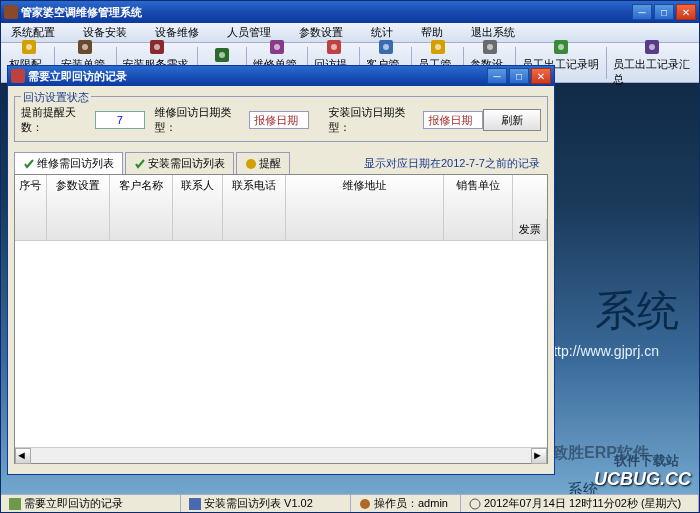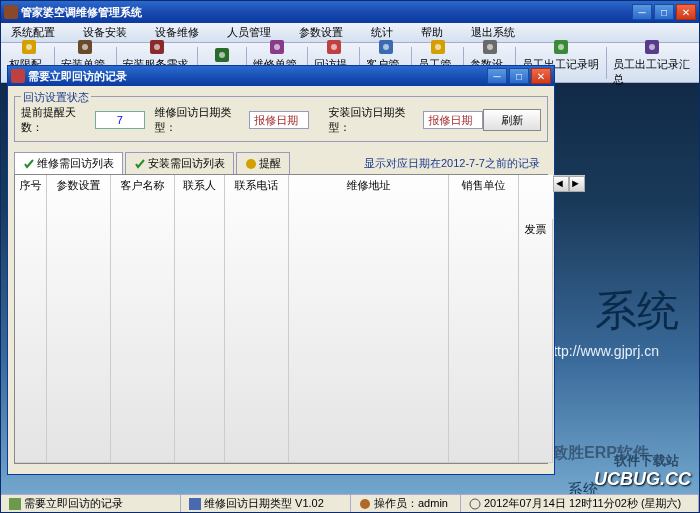--- a/index.html
+++ b/index.html
@@ -31,21 +31,21 @@
 .gb-row{display:flex;align-items:center;gap:0}
 .gb-label{color:#000}
 .gb-input{border:1px solid #7a9;background:#fff;height:18px;padding:0 4px;text-align:center;color:#00f}
 .gb-val{border:1px solid #99b;background:#fff;height:18px;padding:0 4px;display:inline-flex;align-items:center;min-width:60px;color:#a52a2a}
 .refresh-btn{width:60px;height:22px;border:1px solid #888;background:linear-gradient(180deg,#fefefe,#e0e0e0);cursor:pointer}
 .tabbar{display:flex;margin:2px 6px 0;align-items:center}
 .tab{padding:3px 8px;border:1px solid #99b;border-bottom:none;background:#ece9d8;cursor:pointer;margin-right:2px;display:flex;align-items:center;gap:2px}
 .tab.active{background:#fff}
 .tab-icon{width:12px;height:12px}
 .hint{margin-left:auto;color:#1a3a8f;padding-right:8px}
-.grid-wrap{margin:0 6px 6px;border:1px solid #888;background:#fff;height:290px;display:flex;flex-direction:row}
+.grid-wrap{margin:0 6px 6px;border:1px solid #888;background:#fff;height:290px;display:flex;flex-direction:column}
 .grid-head{display:flex;background:linear-gradient(180deg,#fefefe,#e4e4e4);border-bottom:1px solid #ccc}
 .gh{padding:3px 4px;border-right:1px solid #ccc;text-align:center}
 .grid-body{flex:1;background:#fff}
 .grid-scroll{height:16px;background:#ece9d8;border-top:1px solid #ccc;display:flex}
 .gs-track{flex:1;background:#efefef}
 .gs-btn{width:16px;height:16px;background:linear-gradient(180deg,#fefefe,#d4d4d4);border:1px solid #aaa}
 .statusbar{position:absolute;bottom:0;left:0;right:0;height:18px;background:#ece9d8;border-top:1px solid #aac;display:flex;align-items:center}
 .sb-cell{padding:0 8px;border-right:1px solid #aac;height:100%;display:flex;align-items:center}
 .sb-icon{width:12px;height:12px;margin-right:3px}
 </style>
@@ -242,21 +242,21 @@
   <div class="sb-cell" style="width:180px">
         <svg class="sb-icon" viewBox="0 0 12 12">
           <rect width="12" height="12" fill="#6a9a4a"></rect>
         </svg>
         <span>需要立即回访的记录</span>
       </div>
   <div class="sb-cell" style="width:170px">
         <svg class="sb-icon" viewBox="0 0 12 12">
           <rect width="12" height="12" fill="#4a6aaf"></rect>
         </svg>
-        <span>维修回访日期类型  V1.02</span>
+        <span>安装需回访列表  V1.02</span>
       </div>
   <div class="sb-cell" style="width:110px">
         <svg class="sb-icon" viewBox="0 0 12 12">
           <circle cx="6" cy="6" r="5" fill="#af6a2a"></circle>
         </svg>
         <span>操作员：admin</span>
       </div>
   <div class="sb-cell" style="flex:1">
         <svg class="sb-icon" viewBox="0 0 12 12">
           <circle cx="6" cy="6" r="5" fill="none" stroke="#555"></circle>

